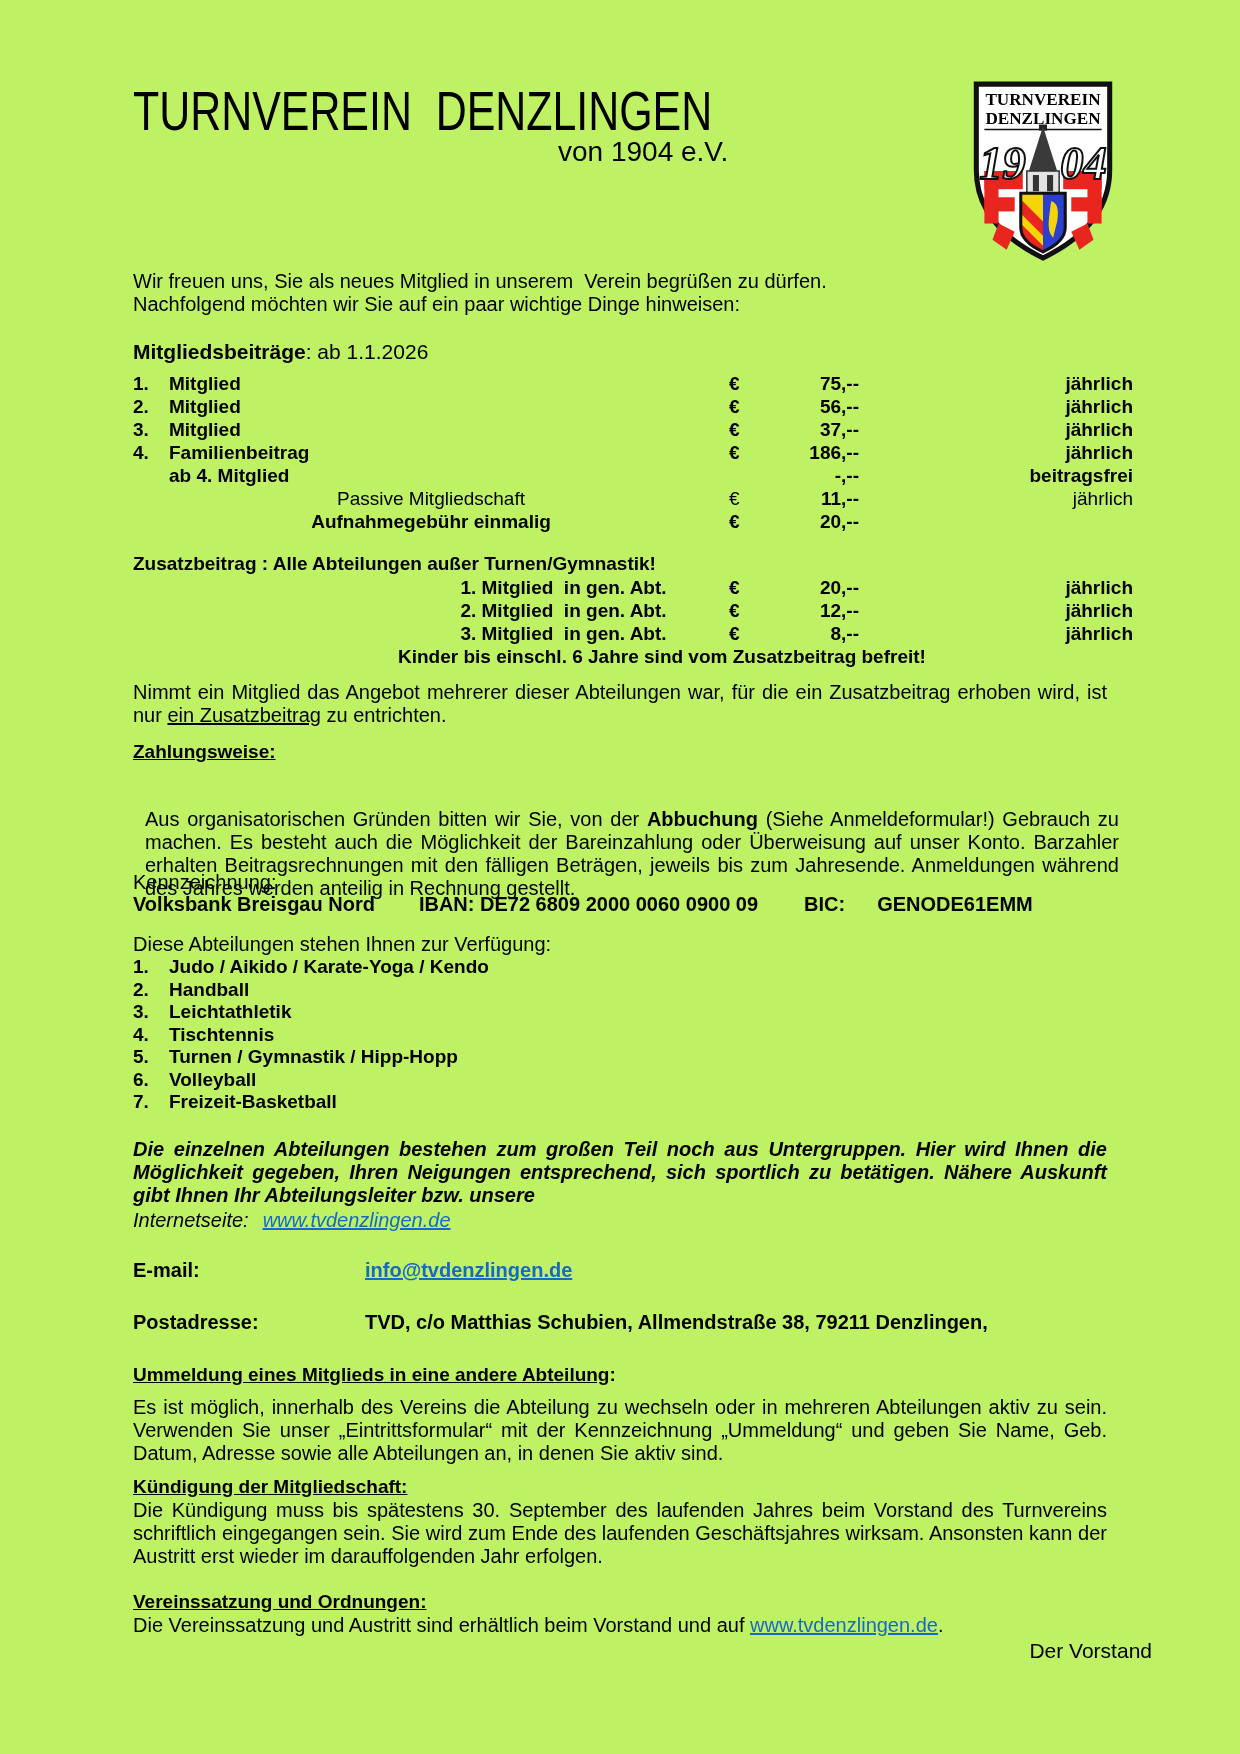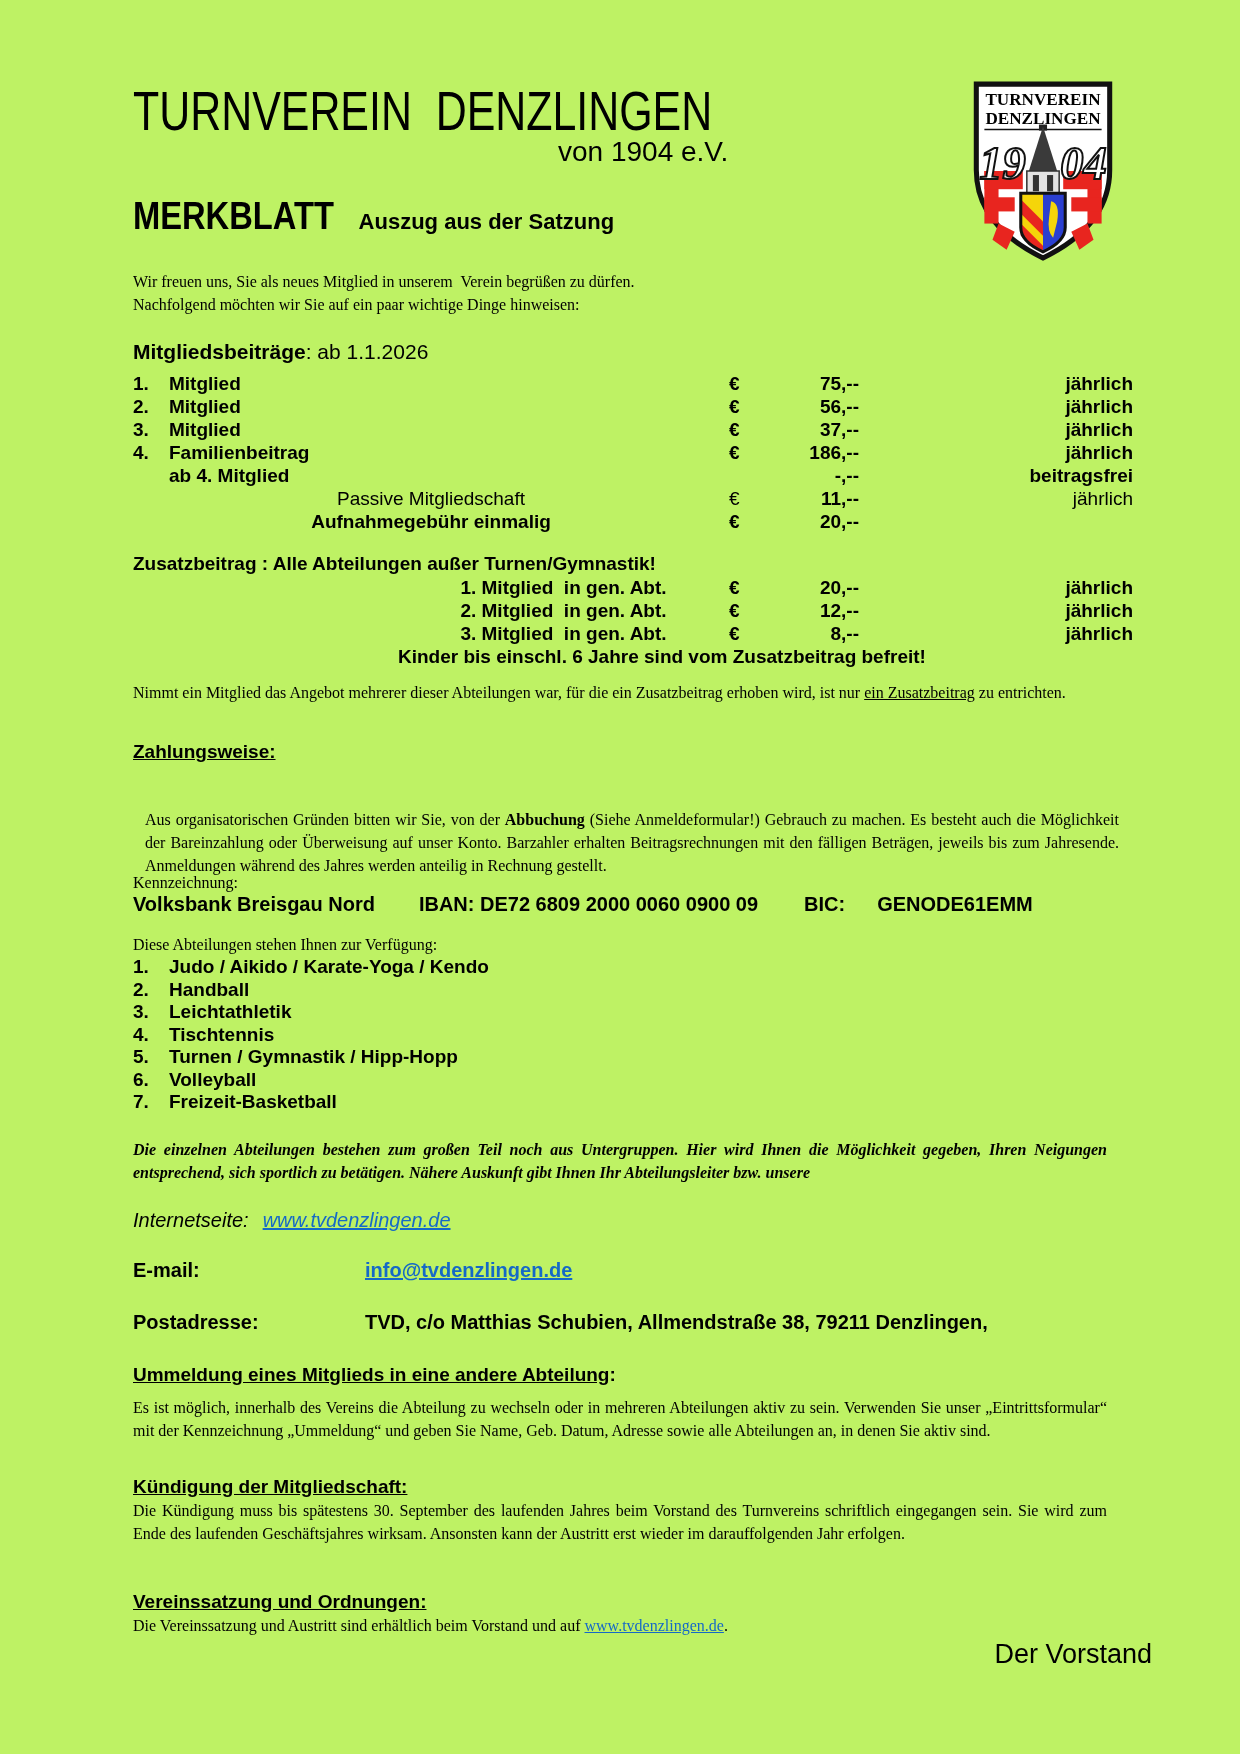--- a/index.html
+++ b/index.html
@@ -7,21 +7,21 @@
     position:relative; width:1240px; height:1754px; margin:0 auto;
     background:#bef264; color:#000;
     font-family:"Liberation Sans", sans-serif;
     overflow:hidden;
   }
   .abs { position:absolute; }
   .b { font-weight:bold; }
   .i { font-style:italic; }
   .u { text-decoration:underline; }
   .pre { white-space:pre; }
-  .body-text { font-size:16px; line-height:23px;font-family:Liberation Serif, serif; }
+  .body-text { font-size:20px; line-height:23px; }
   .just { text-align:justify; }
   .link { color:#1569C7; text-decoration:underline; cursor:pointer; }
 
   .club-name { font-size:55px; line-height:1; transform:scaleX(0.78); transform-origin:left top; white-space:pre; }
   .founded { font-size:28px; line-height:1; }
   .doc-title-row { display:flex; align-items:baseline; }
   .doc-title { font-size:38px; font-weight:bold; line-height:1; transform:scaleX(0.86); transform-origin:left bottom; }
   .doc-subtitle { font-size:22px; font-weight:bold; margin-left:-8px; }
 
   .section-heading { font-size:19px; font-weight:bold; }
@@ -43,33 +43,29 @@
   .bank-line .gap3 { display:inline-block; width:32px; }
 
   .dept-row { display:grid; grid-template-columns:36px auto; font-size:19px; line-height:22.5px; font-weight:bold; }
 
   .contact-row { display:flex; font-size:20px; }
   .contact-row .lbl { width:232px; flex:none; font-weight:bold; }
 
   .internet-row { font-size:20px; font-style:italic; }
   .internet-row .lbl { margin-right:14px; }
 
-  .footer-sig { font-size:27px; }
+  .footer-sig { font-size:21px; }
 </style>
 </head>
 <body>
 
 <div class="page">
 
   <div class="abs club-name" style="left:133px; top:84px;">TURNVEREIN  DENZLINGEN</div>
   <div class="abs founded" style="left:558px; top:138px;">von 1904 e.V.</div>
-  <div class="abs doc-title-row" style="left:133px; top:197px;">
-    <span class="doc-title">MERKBLATT</span>
-    <span class="doc-subtitle">Auszug aus der Satzung</span>
-  </div>
 
   <div class="abs" style="left:962px; top:74px; width:162px; height:192px;">
     <svg width="162" height="192" viewBox="0 0 160 190">
       <path d="M14 10 H146 V95 Q146 150 80 182 Q14 150 14 95 Z" fill="#ffffff" stroke="#111" stroke-width="5"></path>
       <text x="80" y="31" font-size="17" font-weight="bold" text-anchor="middle" textLength="114" lengthAdjust="spacingAndGlyphs" font-family="Liberation Serif, serif">TURNVEREIN</text>
       <text x="80" y="49" font-size="17" font-weight="bold" text-anchor="middle" textLength="114" lengthAdjust="spacingAndGlyphs" font-family="Liberation Serif, serif">DENZLINGEN</text>
       <line x1="22" y1="55" x2="138" y2="55" stroke="#111" stroke-width="1.5"></line>
 
       <g fill="#E8251F">
         <rect x="22" y="96" width="14" height="52"></rect>

